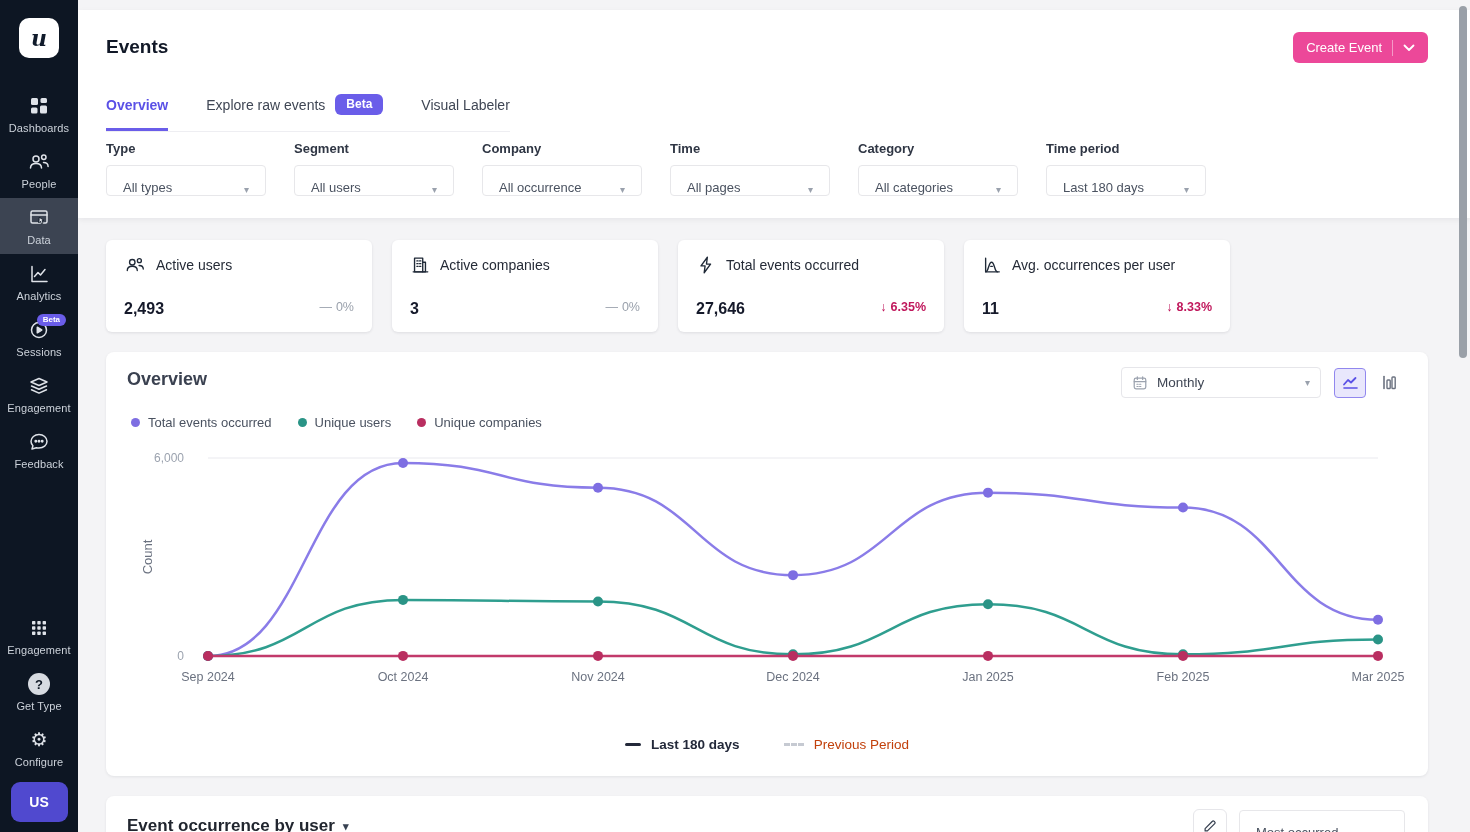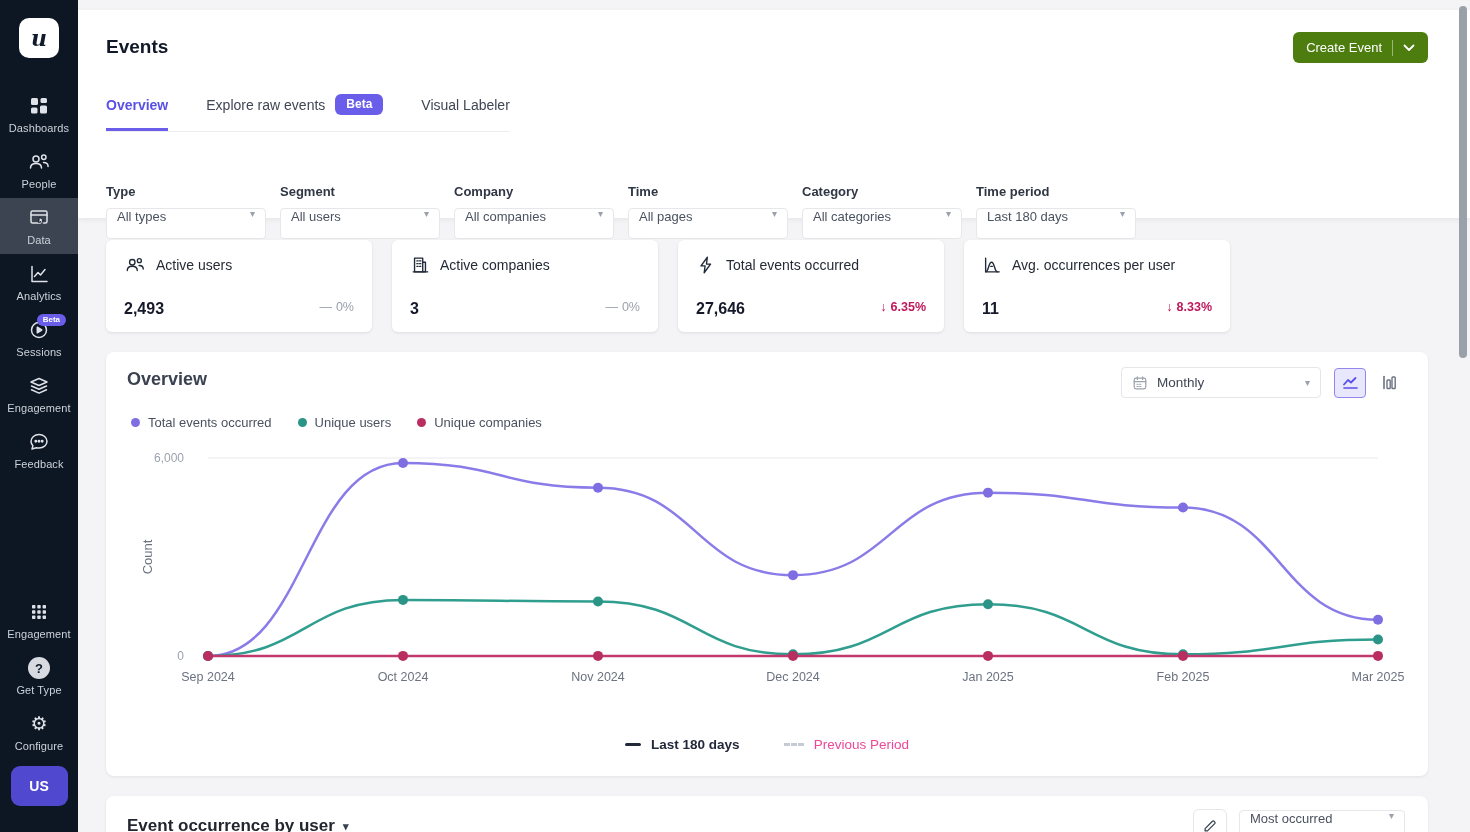--- a/index.html
+++ b/index.html
@@ -11,38 +11,38 @@
   .logo-box { margin-top:18px; width:40px; height:40px; background:#ffffff; border-radius:10px; display:flex; align-items:center; justify-content:center; margin-bottom:28px; flex:none; }
   .logo-letter { font-family:"DejaVu Serif", serif; font-style:italic; font-weight:700; font-size:22px; color:#101b2b; }
   .side-item { width:78px; padding:9px 0 8px; display:flex; flex-direction:column; align-items:center; gap:5px; cursor:pointer; flex:none; position:relative; }
   .side-item .lbl { font-size:11px; color:#ccd2da; letter-spacing:.1px; }
   .side-item.active { background:#3c4452;text-align:right; }
   .side-item svg { stroke:#dfe3e9; fill:none; stroke-width:1.5; stroke-linecap:round; stroke-linejoin:round; }
   .side-spacer { flex:1 1 auto; }
   .beta-pill { position:absolute; top:4px; right:12px; background:#6a5de9; color:#fff; font-size:8px; font-weight:700; padding:2px 6px; border-radius:8px; line-height:1; }
   .help-circle { width:22px; height:22px; border-radius:50%; background:#d7dbe1; color:#0d1623; font-weight:700; font-size:13px; display:flex; align-items:center; justify-content:center; }
   .gear-glyph { font-size:19px; color:#dfe3e9; line-height:22px; }
-  .avatar { width:57px; height:40px; border-radius:9px; background:#5049cf; color:#fff; font-weight:700; font-size:14px; display:flex; align-items:center; justify-content:center; margin:6px 0 26px; flex:none; cursor:pointer; }
+  .avatar { width:57px; height:40px; border-radius:9px; background:#5049cf; color:#fff; font-weight:700; font-size:14px; display:flex; align-items:center; justify-content:center; margin:6px 0 10px; flex:none; cursor:pointer; }
 
   
   .main { position:absolute; left:78px; top:10px; width:1392px; height:832px; }
   .header-white { position:absolute; left:0; top:0; width:100%; height:208px; background:#ffffff; box-shadow:0 2px 6px rgba(16,24,40,.06); }
   .page-title { position:absolute; left:28px; top:26px; font-size:19px; font-weight:700; color:#111827; }
-  .create-btn { position:absolute; right:42px; top:22px; height:31px; background:#4d7c0f; border:none; border-radius:6px; color:#fff; font-size:13px; font-family:inherit; display:flex; align-items:center; padding:0 13px; cursor:pointer; gap:10px; }
+  .create-btn { position:absolute; right:42px; top:22px; height:31px; background:#ec4899; border:none; border-radius:6px; color:#fff; font-size:13px; font-family:inherit; display:flex; align-items:center; padding:0 13px; cursor:pointer; gap:10px; }
   .create-btn .sep { width:1px; height:16px; background:rgba(255,255,255,.45); }
 
   .tabs-row { position:absolute; left:28px; top:84px; display:inline-flex; gap:38px; border-bottom:1px solid #eeeef2; }
   .tab { font-size:14px; color:#3f4654; font-weight:500; padding-bottom:13px; border-bottom:3px solid transparent; cursor:pointer; display:flex; align-items:center; gap:10px; }
   .tab.active { color:#5a50e6; font-weight:700; border-bottom-color:#6a5de9; }
   .tab-beta { background:#6a5de9; color:#fff; font-size:12px; font-weight:600; padding:4px 11px; border-radius:6px; line-height:1.1; }
 
-  .filters-row { position:absolute; left:28px; top:131px; display:flex; gap:14px;margin-top:43px; }
+  .filters-row { position:absolute; left:28px; top:131px; display:flex; gap:28px; }
   .filter { width:160px; }
   .filter-label { font-size:13px; color:#2f3644; font-weight:600; margin-bottom:9px; }
-  .select-box { height:31px; background:#fff; border:1px solid #e7e7ea; border-radius:4px; display:flex; align-items:flex-start; justify-content:space-between; padding:0 10px; font-size:13px; color:#4a5260; cursor:pointer; }
+  .select-box { height:31px; background:#fff; border:1px solid #e7e7ea; border-radius:4px; display:flex; align-items:flex-end; justify-content:space-between; padding:0 16px; font-size:13px; color:#4a5260; cursor:pointer; }
   .caret { color:#9aa1ad; font-size:10px; line-height:1; }
 
   
   .kpi-row { position:absolute; left:28px; top:230px; display:flex; gap:20px;align-items:center; }
   .kpi-card { width:266px; height:92px; background:#fff; border-radius:6px; box-shadow:0 1px 3px rgba(16,24,40,.10); padding:15px 18px 14px; position:relative; }
   .kpi-head { display:flex; align-items:center; gap:10px; font-size:14px; color:#252b37; font-weight:500; }
   .kpi-head svg { stroke:#1f2937; fill:none; stroke-width:1.5; stroke-linecap:round; stroke-linejoin:round; flex:none; }
   .kpi-value { position:absolute; left:18px; bottom:14px; font-size:16px; font-weight:700; color:#15192a; }
   .kpi-delta { position:absolute; right:18px; bottom:18px; font-size:12.5px; font-weight:600; display:flex; align-items:center; gap:4px; }
   .kpi-delta.flat { color:#9aa1ac; font-weight:500; }
@@ -57,21 +57,21 @@
   .toggle-group { display:flex; align-items:center; gap:8px; }
   .chart-toggle { width:32px; height:30px; border-radius:4px; display:flex; align-items:center; justify-content:center; cursor:pointer; border:1px solid transparent; }
   .chart-toggle.active { background:#e9e7fc; border-color:#9187ee; }
   .series-legend { position:absolute; left:25px; top:63px; display:flex; gap:26px; }
   .leg-item { display:flex; align-items:center; gap:8px; font-size:13px; color:#4a5260; }
   .leg-dot { width:9px; height:9px; border-radius:50%; flex:none; }
   #chart-svg { position:absolute; left:16px; top:86px; }
   .period-legend { position:absolute; left:0; right:0; bottom:24px; display:flex; justify-content:center; gap:44px; align-items:center; }
   .pl-item { display:flex; align-items:center; gap:10px; font-size:13.5px; }
   .pl-item.current { color:#23293a; font-weight:600; }
-  .pl-item.previous { color:#ec4899; font-weight:500; }
+  .pl-item.previous { color:#c2410c; font-weight:500; }
   .pl-line-solid { width:16px; height:3px; border-radius:2px; background:#23293a; }
   .pl-line-dashed { width:20px; border-top:3px dashed #c6cad2; }
 
   
   .bottom-card { position:absolute; left:28px; top:786px; width:1322px; height:70px; background:#fff; border-radius:8px 8px 0 0; box-shadow:0 1px 3px rgba(16,24,40,.08); }
   .bc-title { position:absolute; left:21px; top:20px; font-size:17px; font-weight:700; color:#21262f; display:flex; align-items:center; gap:8px; cursor:pointer; }
   .bc-title .caret { color:#374151; font-size:11px; }
   .bc-controls { position:absolute; right:23px; top:13px; display:flex; align-items:center; gap:12px; }
   .icon-btn { width:34px; height:33px; background:#fff; border:1px solid #e6e6ea; border-radius:6px; display:flex; align-items:center; justify-content:center; cursor:pointer; }
   .sort-select { width:166px; height:31px; }
@@ -221,21 +221,21 @@
     <div class="filter">
       <div class="filter-label">Segment</div>
       <div class="select-box">
         <span>All users</span>
           <span class="caret">▾</span>
       </div>
     </div>
     <div class="filter">
       <div class="filter-label">Company</div>
       <div class="select-box">
-        <span>All companies</span>
+        <span>All occurrence</span>
           <span class="caret">▾</span>
       </div>
     </div>
     <div class="filter">
       <div class="filter-label">Time</div>
       <div class="select-box">
         <span>All pages</span>
           <span class="caret">▾</span>
       </div>
     </div>

